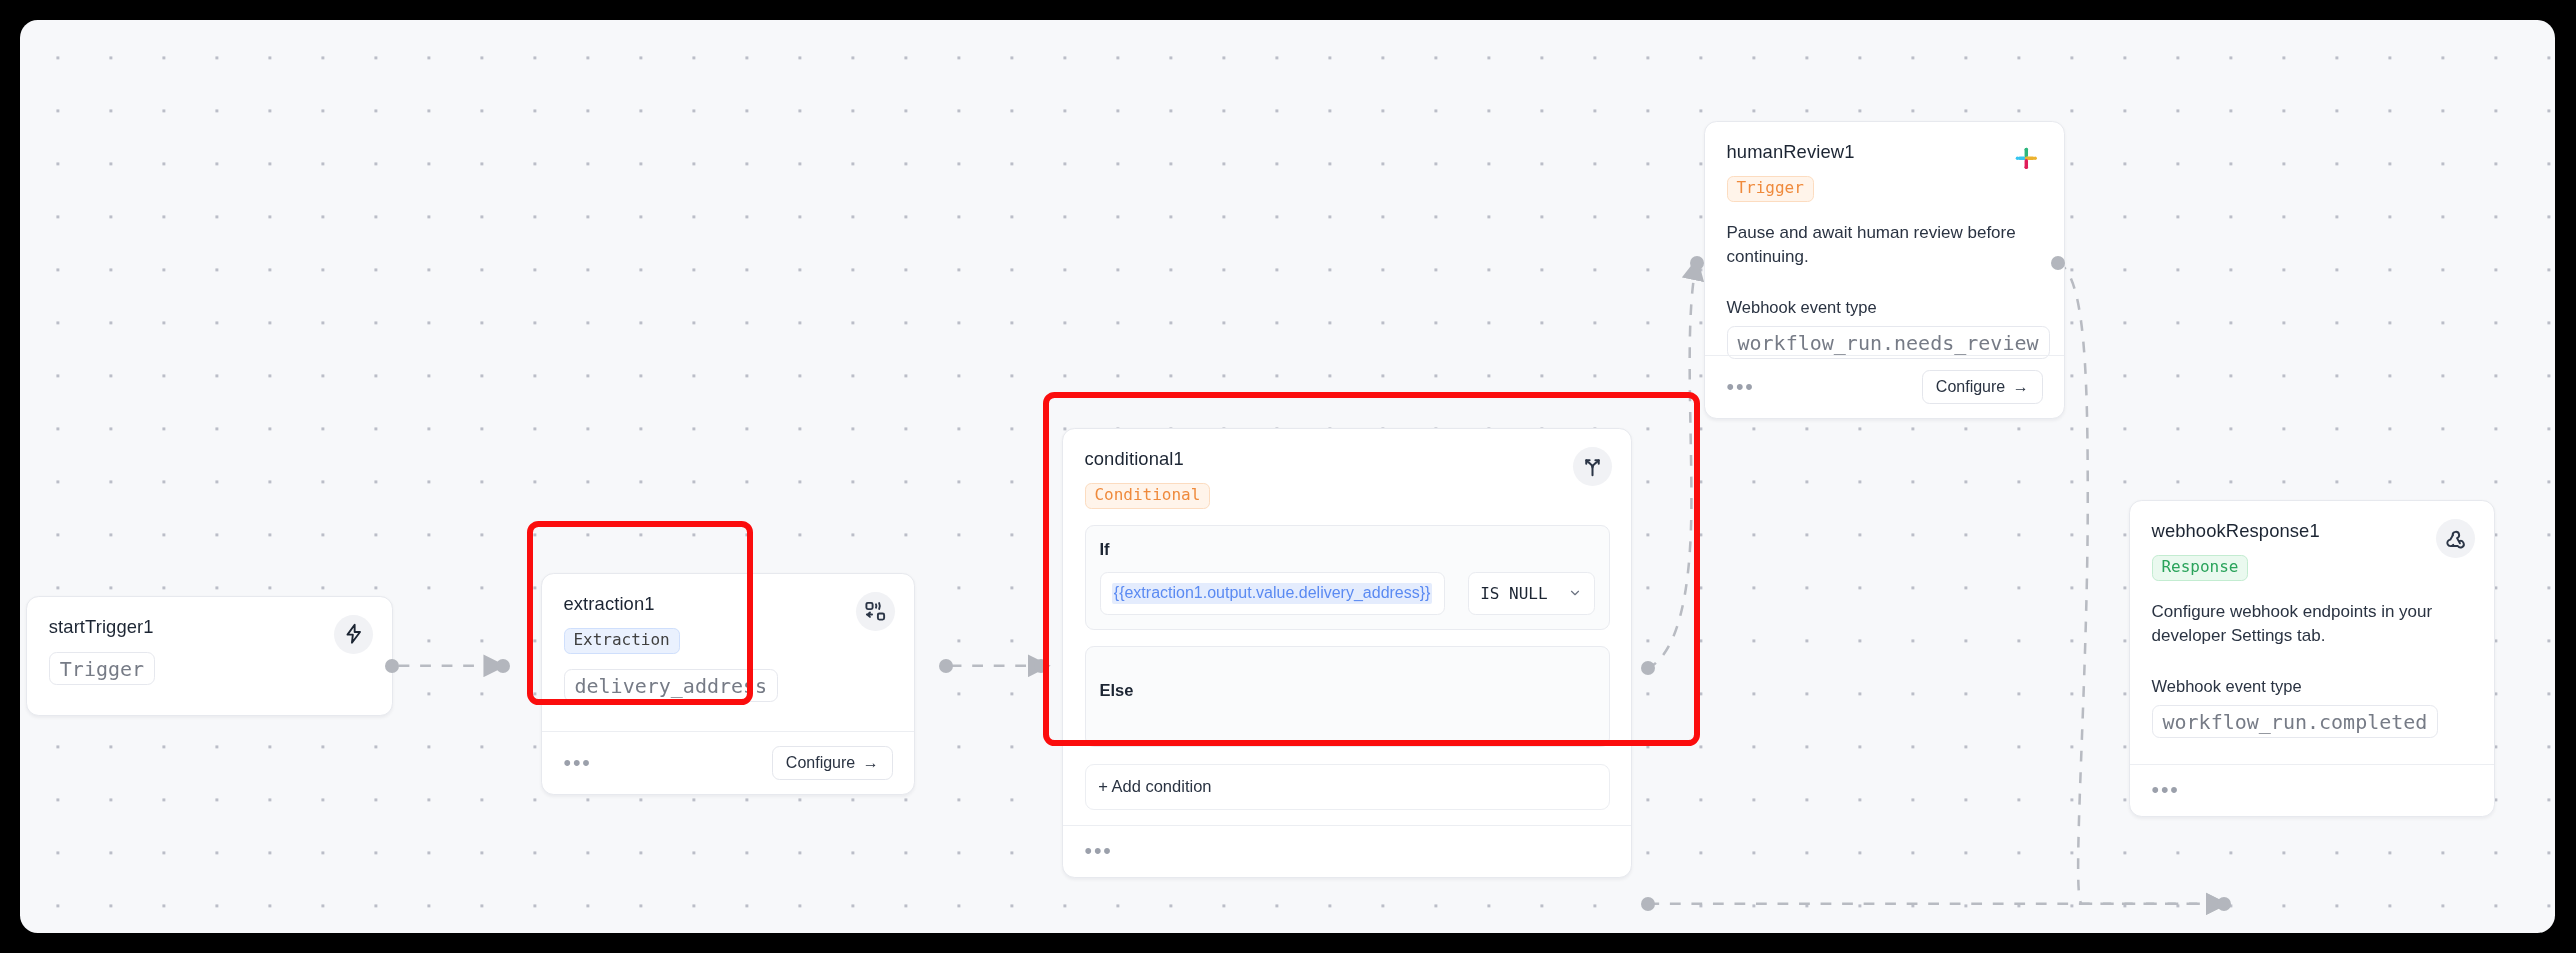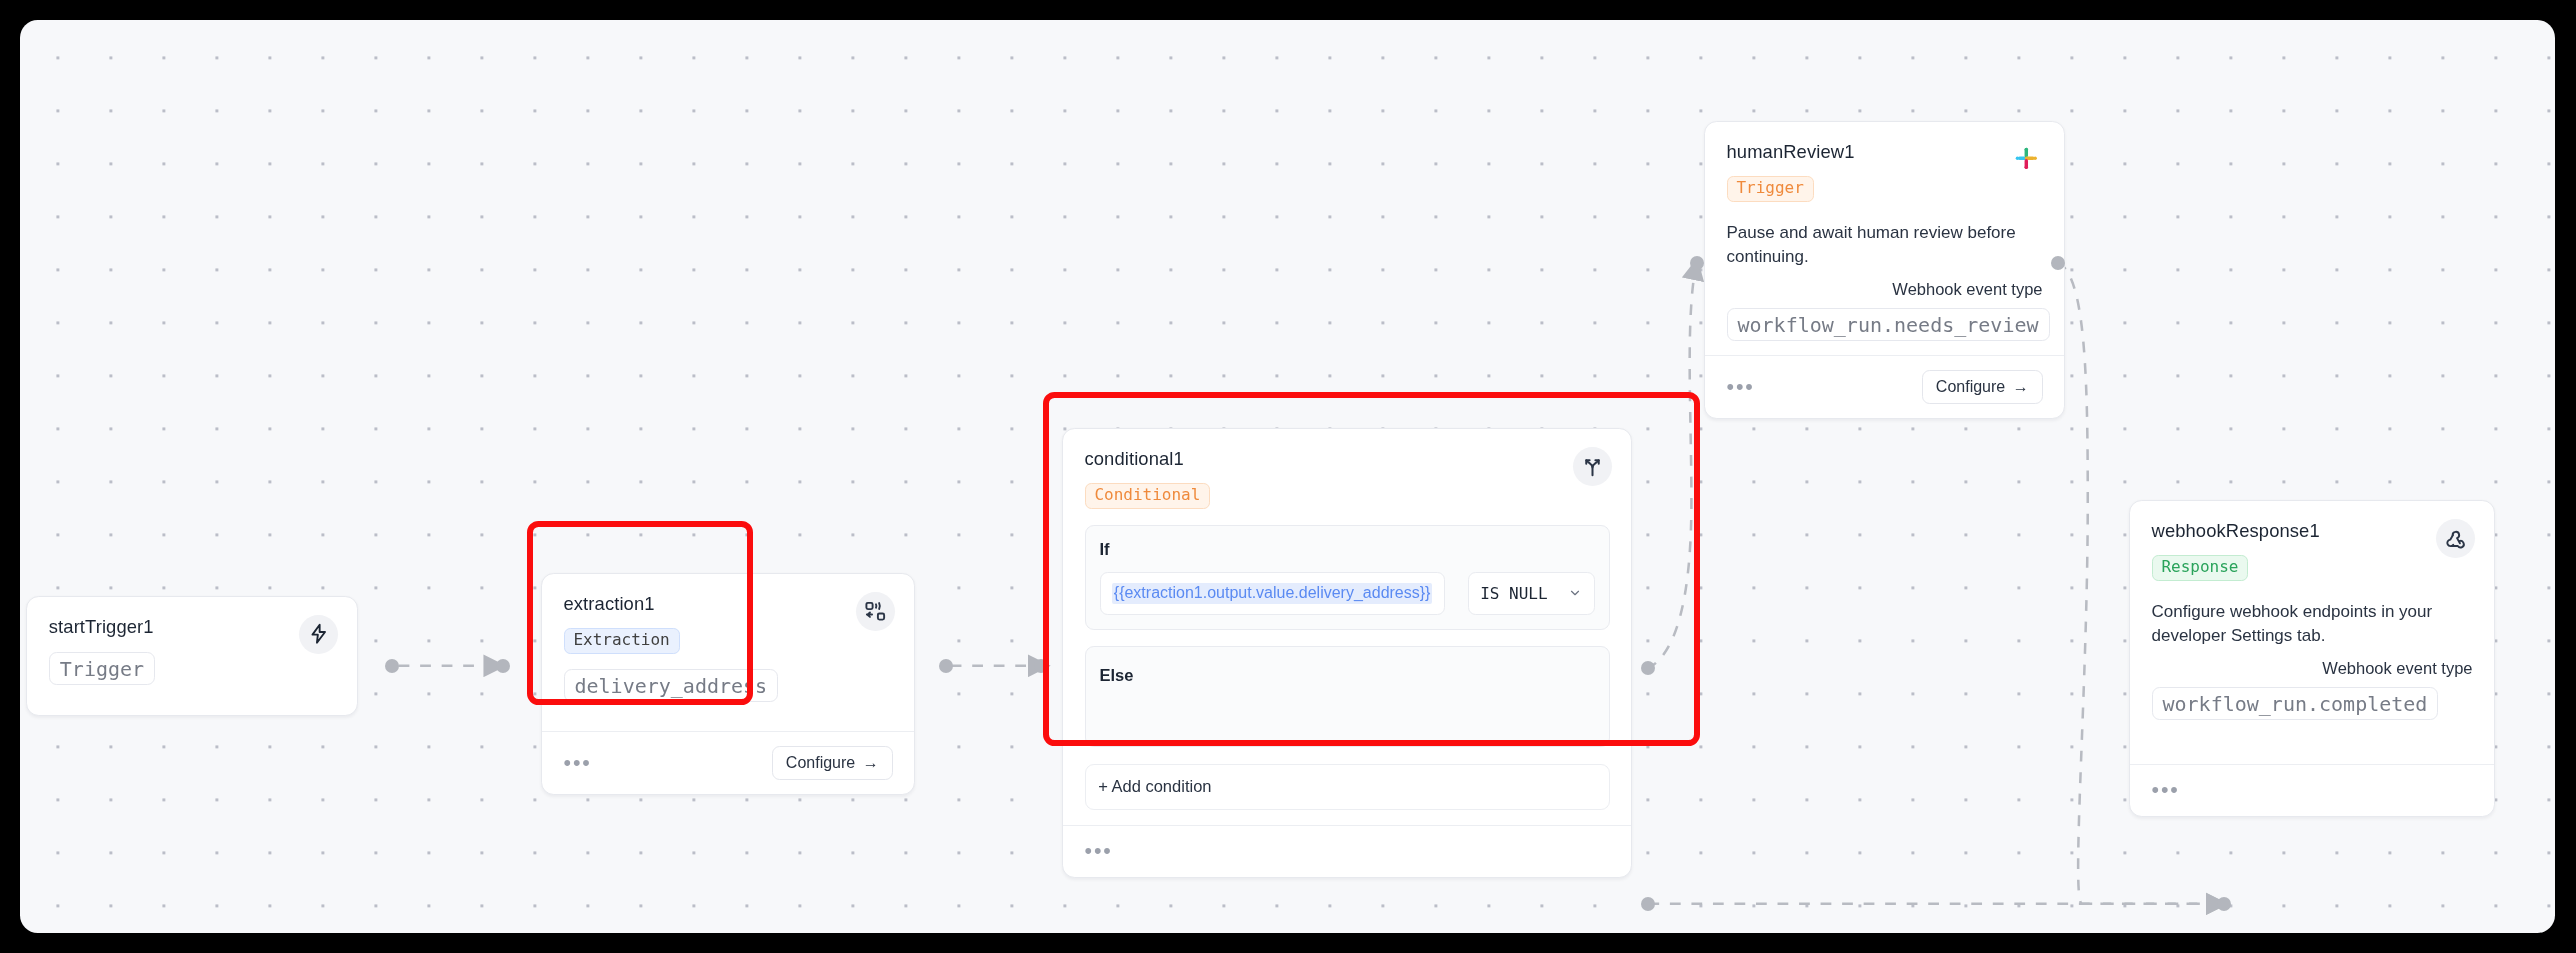--- a/index.html
+++ b/index.html
@@ -28,21 +28,21 @@
   }
   .badge.blue{background:#eaf1fe;border:0.9px solid #cfdffc;color:#404040;}
   .badge.orange{background:#fff4ea;border:0.9px solid #fcdcc0;color:#ef8a3c;}
   .badge.green{background:#eaf9ef;border:0.9px solid #c3ecd1;color:#2aa35b;}
   .chip{
     display:inline-block;margin-top:15px;padding:5.7px 10px;border-radius:7.6px;
     background:#fff;border:0.9px solid #e6e8ee;color:#767b86;
     font-family:"DejaVu Sans Mono","Liberation Mono",monospace;font-size:20px;line-height:1;
   }
   .desc{margin-top:19px;font-size:17px;line-height:1.42;color:#2a3342;}
-  .flabel{margin-top:11px;font-size:16.5px;color:#2a3342;text-align:right;}
+  .flabel{margin-top:29px;font-size:16.5px;color:#2a3342;}
 
   .iconcircle{
     position:absolute;top:17.7px;right:19px;width:39px;height:39px;border-radius:50%;
     background:#f1f2f5;display:flex;align-items:center;justify-content:center;
   }
   .iconplain{position:absolute;top:19px;right:20px;width:35px;height:35px;
     display:flex;align-items:center;justify-content:center;}
 
   .nfooter{
     border-top:1.3px solid #eceef2;padding:14px 21.5px;display:flex;
@@ -105,21 +105,21 @@
   <div class="handle" style="left:365px;top:639px;"></div>
   <div class="handle" style="left:476px;top:639px;"></div>
   <div class="handle" style="left:919px;top:639px;"></div>
   <div class="handle" style="left:1014px;top:639px;"></div>
   <div class="handle" style="left:1621px;top:641px;"></div>
   <div class="handle" style="left:1621px;top:877px;"></div>
   <div class="handle" style="left:1670px;top:236px;"></div>
   <div class="handle" style="left:2031px;top:236px;"></div>
   <div class="handle" style="left:2197px;top:877px;"></div>
 
-  <div class="node" style="left:6.3px;top:576px;width:332px;height:120px;">
+  <div class="node" style="left:6.3px;top:576px;width:367px;height:120px;">
     <div class="nbody">
       <div class="ntitle">startTrigger1</div>
       <div class="chip" style="margin-top:14px;">Trigger</div>
       <div class="iconcircle">
         <svg width="21.5" height="21.5" viewBox="0 0 24 24" fill="none" stroke="#1c2533" stroke-width="2.1" stroke-linejoin="round" stroke-linecap="round">
           <path d="M13 2 L5 13 L11 13 L10 22 L19 10 L13 10 Z"></path>
         </svg>
       </div>
     </div>
   </div>
@@ -170,21 +170,21 @@
           <div class="selbox">
             <span class="v">IS NULL</span>
             <svg width="14" height="14" viewBox="0 0 24 24" fill="none" stroke="#6b7280" stroke-width="2" stroke-linecap="round" stroke-linejoin="round">
                 <path d="M6 9 l6 6 l6 -6"></path>
               </svg>
           </div>
         </div>
       </div>
 
       <div class="cond-sec else-sec">
-        <div class="lbl" style="margin-top:5px;">Else</div>
+        <div class="lbl" style="margin-top:20px;">Else</div>
       </div>
 
       <div class="addcond">+  Add condition</div>
     </div>
     <div class="nfooter" style="position:absolute;bottom:0;left:0;right:0;">
       <div class="dots">•••</div>
     </div>
   </div>
 
   <div class="node" style="left:1684px;top:101px;width:361px;height:298px;">

